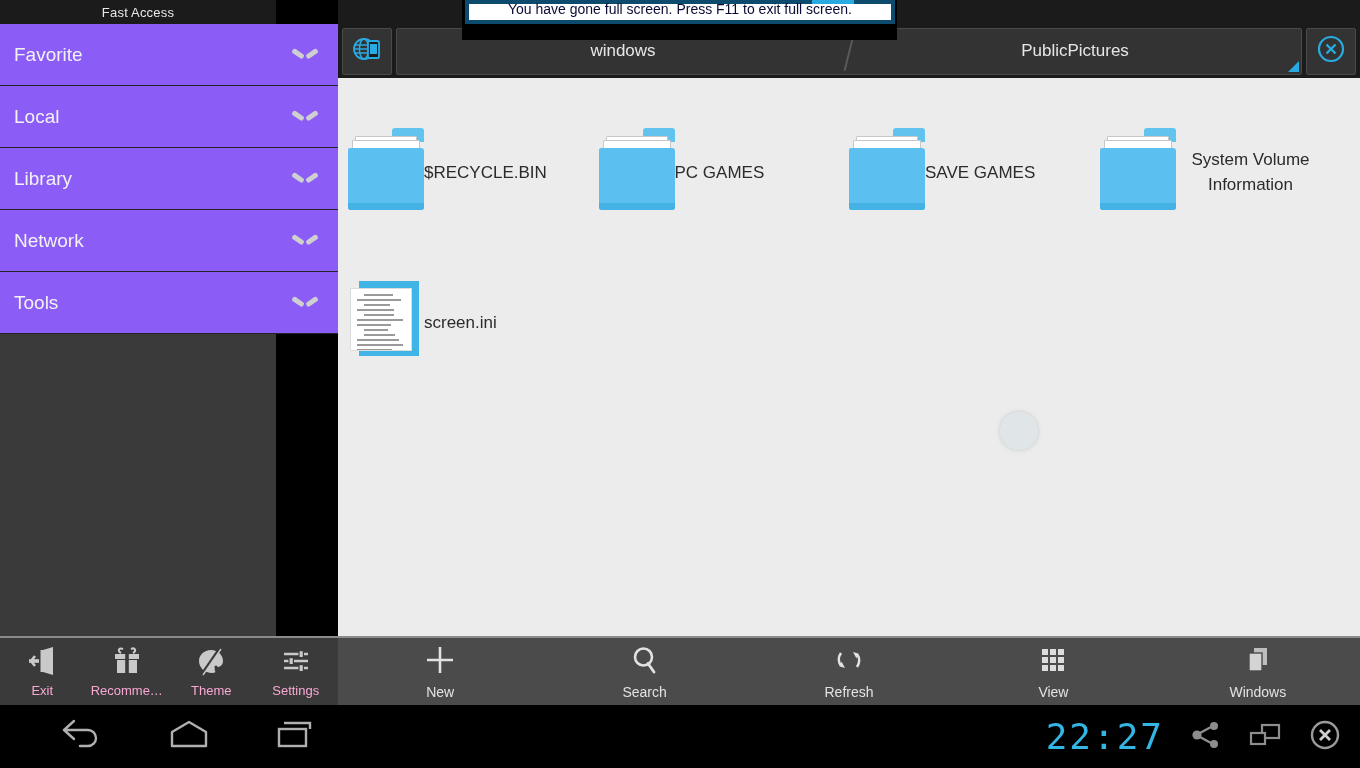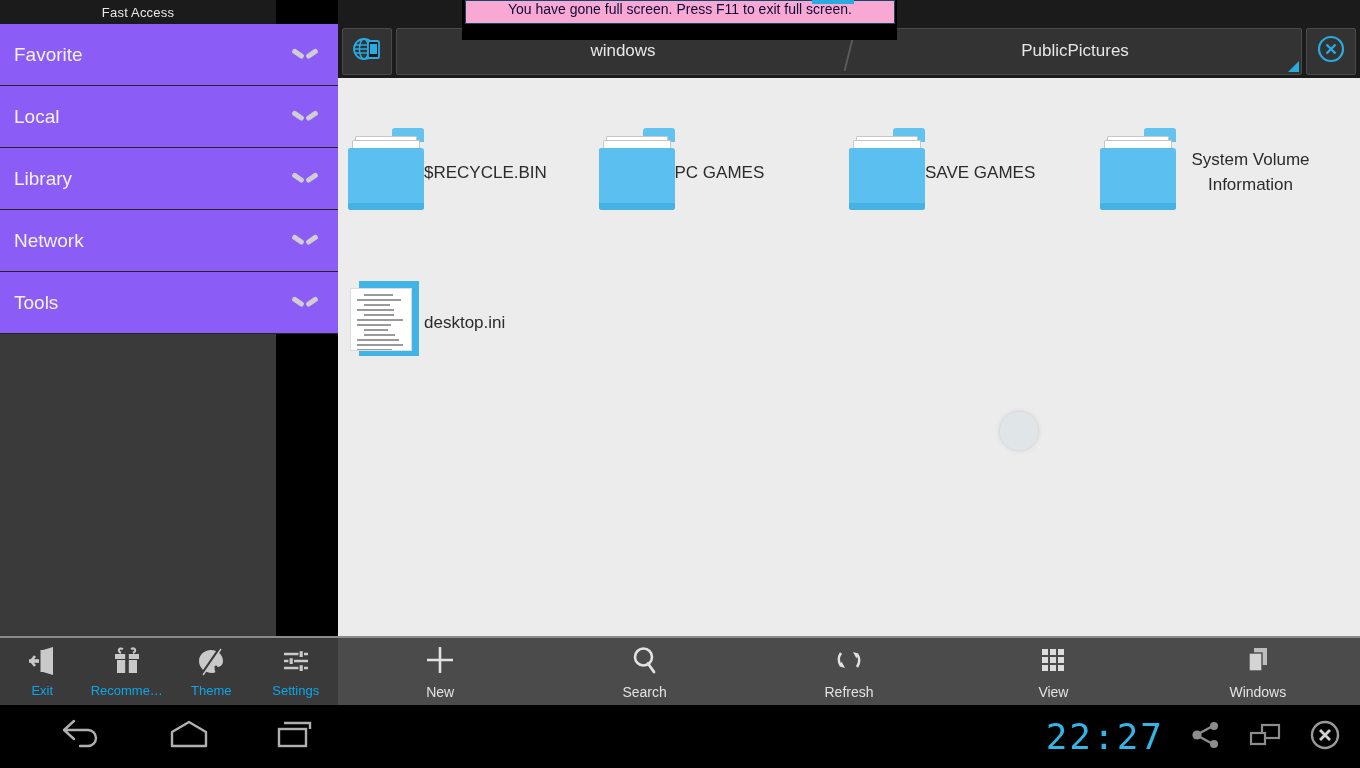--- a/index.html
+++ b/index.html
@@ -54,21 +54,21 @@
   #left-toolbar {
     position: absolute; left: 0; top: 636px;
     width: 338px; height: 69px;
     background: #3a3a3a;
     border-top: 2px solid #8b8b8b;
     display: flex;
   }
   #left-toolbar .tbitem {
     flex: 1; display: flex; flex-direction: column;
     align-items: center; justify-content: center; gap: 4px;
-    color: #0ea5e9; font-size: 13px;
+    color: #f9a8d4; font-size: 13px;
   }
   #left-toolbar .tbitem .tlabel { white-space: nowrap; }
 
   
   #rightpanel {
     position: absolute; left: 338px; top: 0;
     width: 1138px; height: 705px; background: #0369a1;
   }
   #topstrip { position: absolute; left:0; top:0; width: 1022px; height: 24px; background: #1b1b1b; }
 
@@ -209,24 +209,24 @@
     -webkit-text-stroke: 0px;
   }
 
   
   #fs-black-bar {
     position: absolute; left: 462px; top: 0;
     width: 435px; height: 40px; background: #000; z-index: 40;
   }
   #fs-toast {
     position: absolute; left: 465px; top: 0;
-    width: 430px; height: 24px; background: #f9a8d4;
+    width: 430px; height: 24px; background: #ffffff;
     z-index: 41;
     display: flex; align-items: center; justify-content: center;
-    border: 1px solid #0c4a6e;
+    border: 4px solid #0c4a6e;
   }
   #fs-toast span {
     color: #0b0b35; font-size: 14px; white-space: nowrap;
     position: relative; top: -3px;
   }
   #fs-cyan {
     position: absolute; left: 812px; top: 0; width: 42px; height: 4px;
     background: #29abe2; z-index: 42;
   }
 </style>
@@ -422,21 +422,21 @@
               <div class="ln" style="width:64%;margin-left:14%"></div>
               <div class="ln" style="width:95%"></div>
               <div class="ln" style="width:70%"></div>
               <div class="ln" style="width:50%;margin-left:14%"></div>
               <div class="ln" style="width:66%;margin-left:14%"></div>
               <div class="ln" style="width:88%"></div>
               <div class="ln" style="width:96%"></div>
               <div class="ln" style="width:72%"></div>
             </div>
           </div>
-          <div class="filelabel">desktop.ini</div>
+          <div class="filelabel">screen.ini</div>
         </div>
 
       </div>
       <div id="touch-dot"></div>
     </div>
 
     <div id="right-toolbar">
 
       <div class="tbitem">
         <span>

